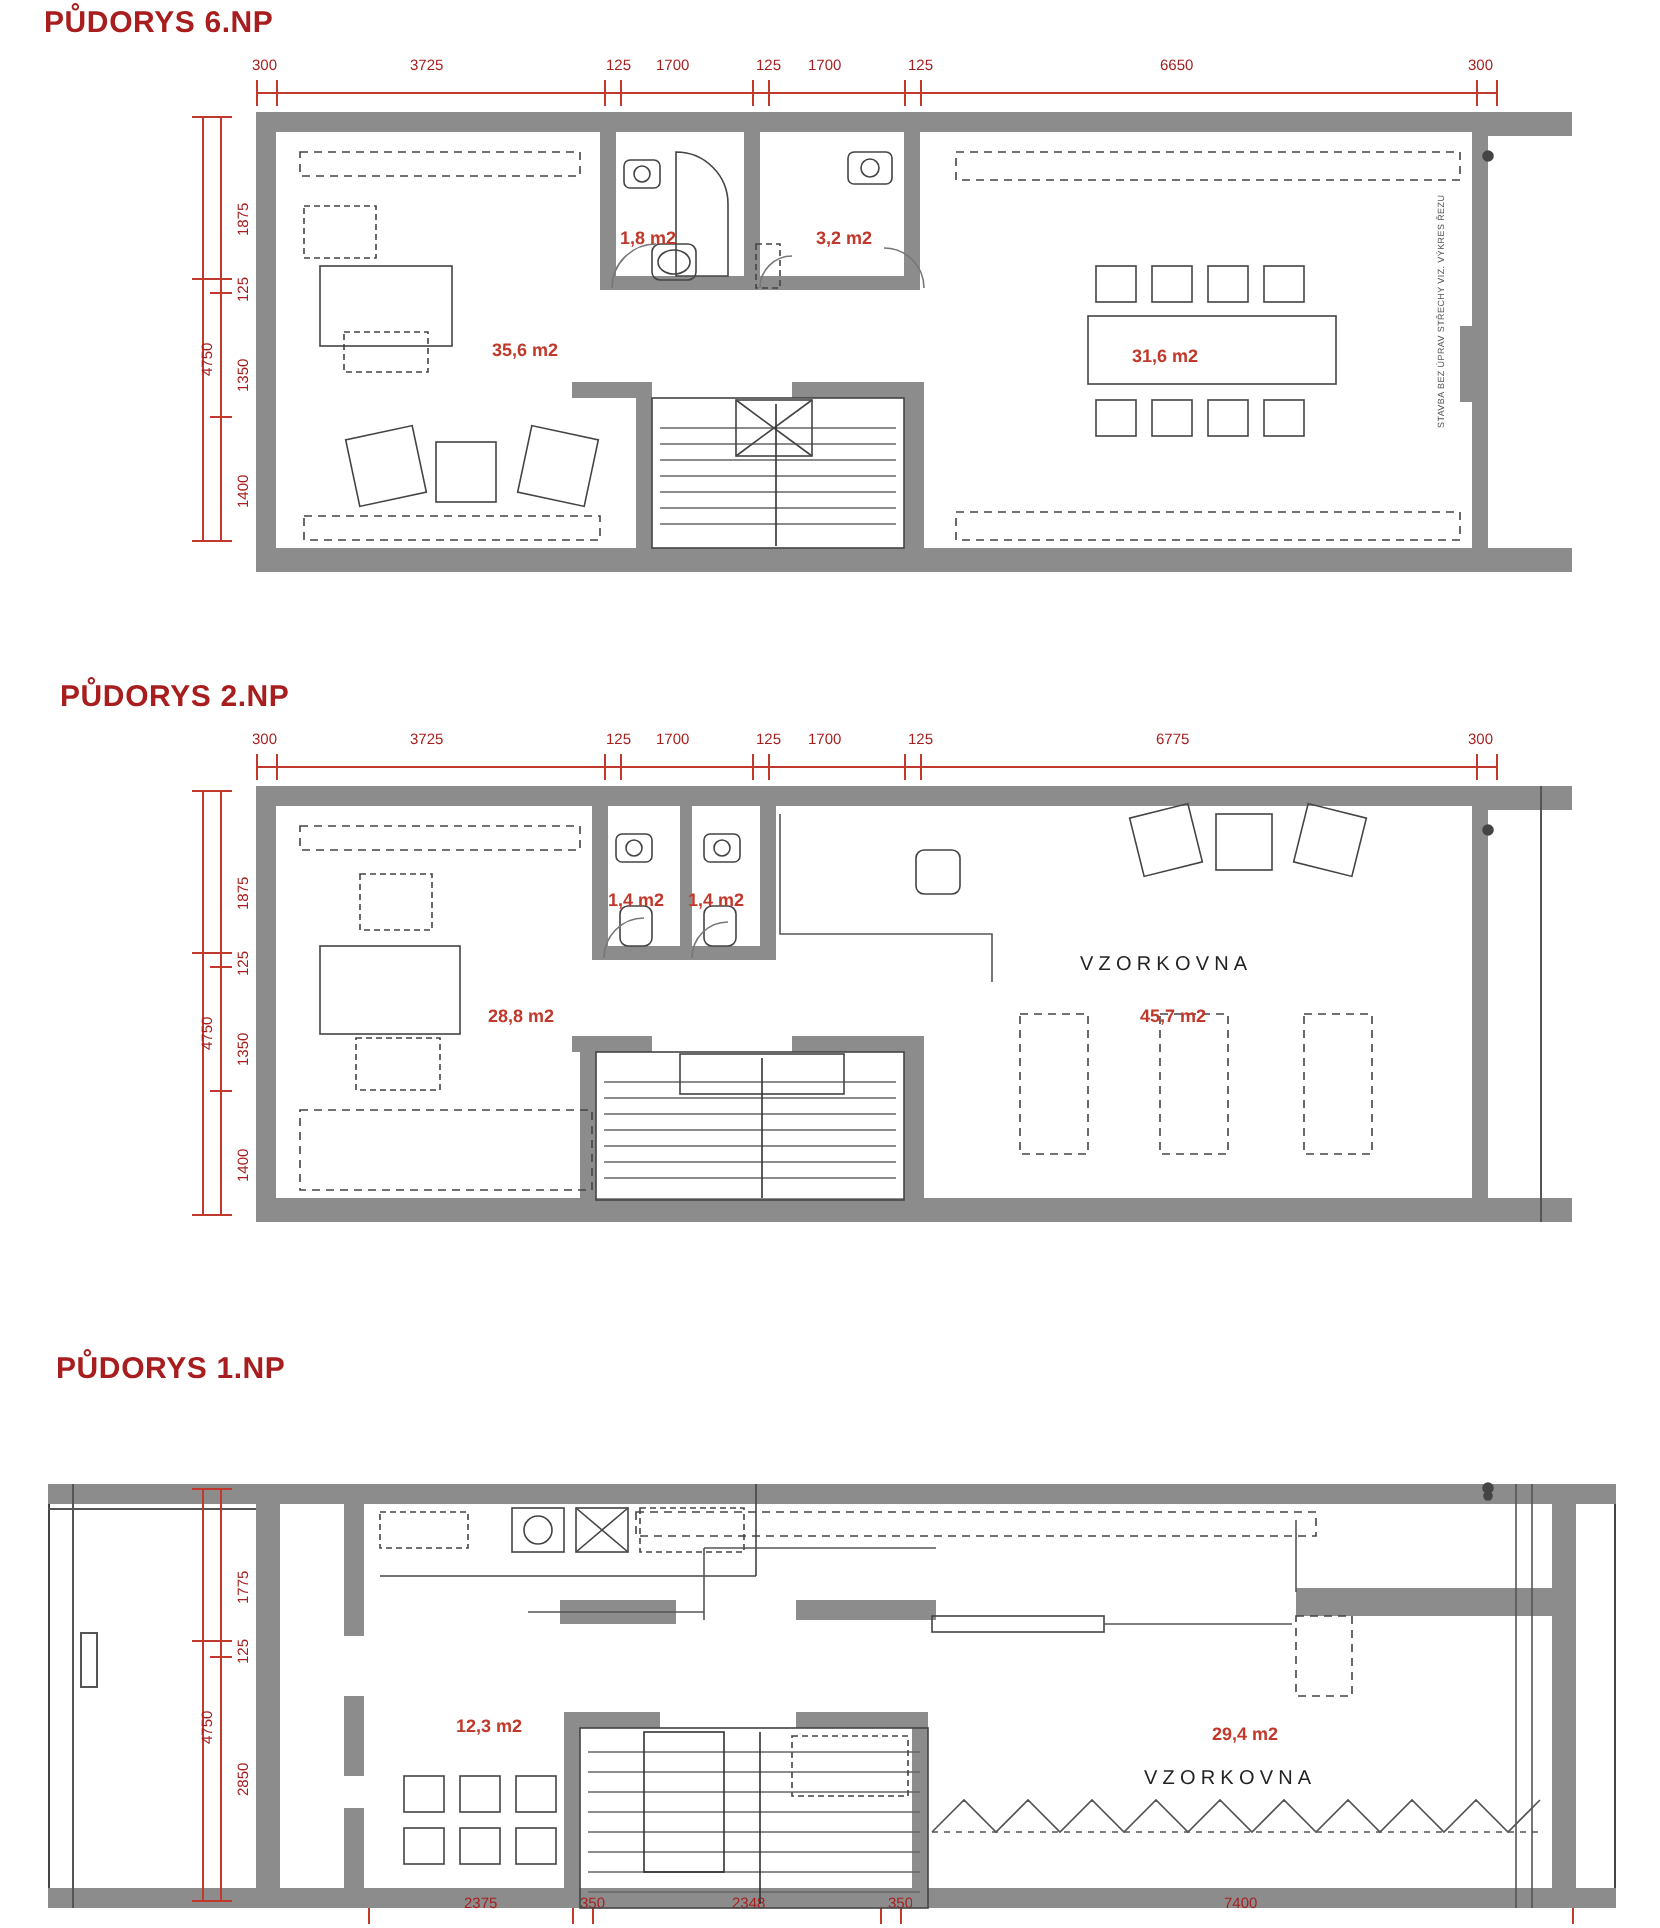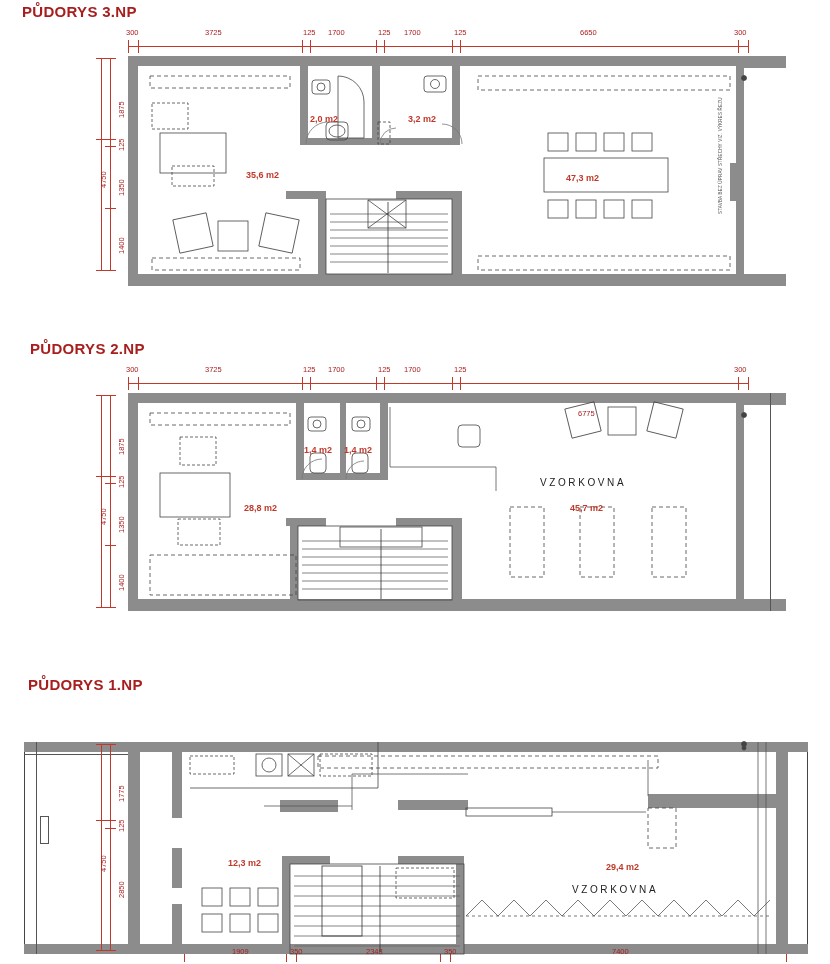--- a/index.html
+++ b/index.html
@@ -77,21 +77,21 @@
   }
   .redline {
     position: absolute;
     background: #c0392b;
   }
   svg { position: absolute; overflow: visible; }
 </style>
 </head>
 <body>
 
-<div class="floor-title" style="left:22px; top:3px;">PŮDORYS 3.NP</div>
+<div class="floor-title" style="left:22px; top:3px;">PŮDORYS 6.NP</div>
 
 <div class="plan" id="plan3" style="left:0; top:18px; width:830px; height:265px;">
 
   <div class="redline" style="left:128px; top:28px; width:620px; height:1px;"></div>
 
   <div class="redline" style="left:128px; top:22px; width:1px; height:13px;"></div>
   <div class="redline" style="left:138px; top:22px; width:1px; height:13px;"></div>
   <div class="redline" style="left:302px; top:22px; width:1px; height:13px;"></div>
   <div class="redline" style="left:310px; top:22px; width:1px; height:13px;"></div>
   <div class="redline" style="left:376px; top:22px; width:1px; height:13px;"></div>
@@ -193,23 +193,23 @@
       <line x1="388" y1="184" x2="388" y2="255" stroke="#333"></line>
 
       <path d="M306 126 a22 22 0 0 1 22 -22" stroke="#777"></path>
       <path d="M462 126 a20 20 0 0 0 -20 -20" stroke="#777"></path>
       <path d="M380 126 a16 16 0 0 1 16 -16" stroke="#777"></path>
       <circle cx="744" cy="60" r="2.5" fill="#444"></circle>
     </g>
   </svg>
 
   <div class="area-text" style="left:246px; top:152px;">35,6 m2</div>
-  <div class="area-text" style="left:310px; top:96px;">2,0 m2</div>
+  <div class="area-text" style="left:310px; top:96px;">1,8 m2</div>
   <div class="area-text" style="left:408px; top:96px;">3,2 m2</div>
-  <div class="area-text" style="left:566px; top:155px;">47,3 m2</div>
+  <div class="area-text" style="left:566px; top:155px;">31,6 m2</div>
 
   <div class="side-note" style="left:718px; top:196px;">STAVBA BEZ ÚPRAV STŘECHY
 VIZ. VÝKRES ŘEZU</div>
 </div>
 
 <div class="floor-title" style="left:30px; top:340px;">PŮDORYS 2.NP</div>
 
 <div class="plan" id="plan2" style="left:0; top:355px; width:830px; height:265px;">
 
   <div class="redline" style="left:128px; top:28px; width:620px; height:1px;"></div>
@@ -224,21 +224,21 @@
   <div class="redline" style="left:738px; top:22px; width:1px; height:13px;"></div>
   <div class="redline" style="left:748px; top:22px; width:1px; height:13px;"></div>
 
   <div class="dim-text" style="left:126px; top:10px;">300</div>
   <div class="dim-text" style="left:205px; top:10px;">3725</div>
   <div class="dim-text" style="left:303px; top:10px;">125</div>
   <div class="dim-text" style="left:328px; top:10px;">1700</div>
   <div class="dim-text" style="left:378px; top:10px;">125</div>
   <div class="dim-text" style="left:404px; top:10px;">1700</div>
   <div class="dim-text" style="left:454px; top:10px;">125</div>
-  <div class="dim-text" style="left:578px; top:10px;margin-top:44px;">6775</div>
+  <div class="dim-text" style="left:578px; top:10px;">6775</div>
   <div class="dim-text" style="left:734px; top:10px;">300</div>
 
   <div class="redline" style="left:110px; top:40px; width:1px; height:212px;"></div>
   <div class="redline" style="left:101px; top:40px; width:1px; height:212px;"></div>
   <div class="redline" style="left:96px; top:40px; width:20px; height:1px;"></div>
   <div class="redline" style="left:96px; top:121px; width:20px; height:1px;"></div>
   <div class="redline" style="left:105px; top:128px; width:11px; height:1px;"></div>
   <div class="redline" style="left:105px; top:190px; width:11px; height:1px;"></div>
   <div class="redline" style="left:96px; top:252px; width:20px; height:1px;"></div>
 
@@ -336,21 +336,21 @@
   <div class="redline" style="left:96px; top:120px; width:20px; height:1px;"></div>
   <div class="redline" style="left:105px; top:128px; width:11px; height:1px;"></div>
   <div class="redline" style="left:96px; top:250px; width:20px; height:1px;"></div>
 
   <div class="dim-text vert" style="left:117px; top:102px;">1775</div>
   <div class="dim-text vert" style="left:117px; top:132px;">125</div>
   <div class="dim-text vert" style="left:117px; top:198px;">2850</div>
   <div class="dim-text vert" style="left:99px; top:172px;">4750</div>
 
   <div class="redline" style="left:140px; top:246px; width:0; height:0;"></div>
-  <div class="dim-text" style="left:232px; top:247px;">1909</div>
+  <div class="dim-text" style="left:232px; top:247px;">2375</div>
   <div class="dim-text" style="left:290px; top:247px;">350</div>
   <div class="dim-text" style="left:366px; top:247px;">2348</div>
   <div class="dim-text" style="left:444px; top:247px;">350</div>
   <div class="dim-text" style="left:612px; top:247px;">7400</div>
   <div class="redline" style="left:184px; top:254px; width:1px; height:8px;"></div>
   <div class="redline" style="left:286px; top:254px; width:1px; height:8px;"></div>
   <div class="redline" style="left:296px; top:254px; width:1px; height:8px;"></div>
   <div class="redline" style="left:440px; top:254px; width:1px; height:8px;"></div>
   <div class="redline" style="left:450px; top:254px; width:1px; height:8px;"></div>
   <div class="redline" style="left:786px; top:254px; width:1px; height:8px;"></div>

